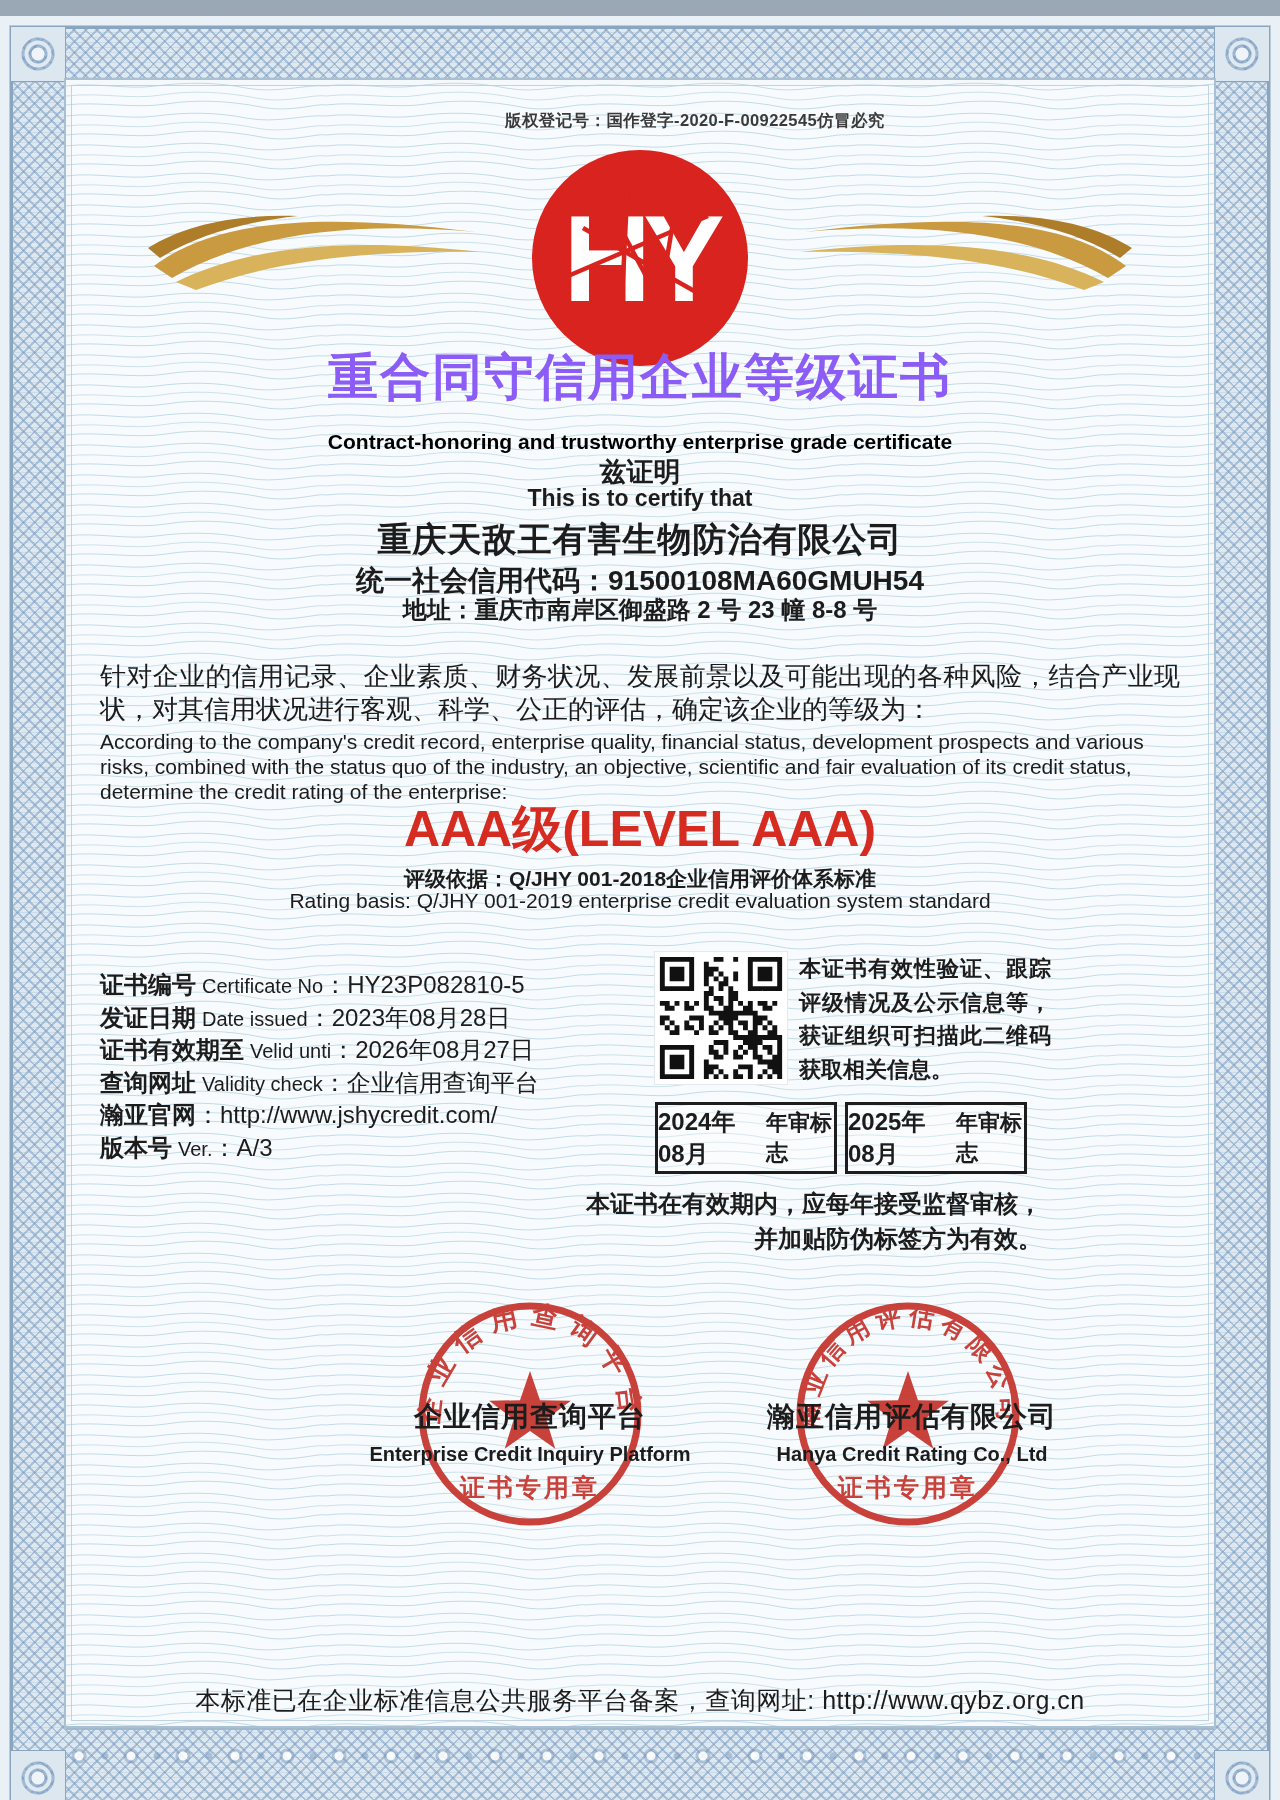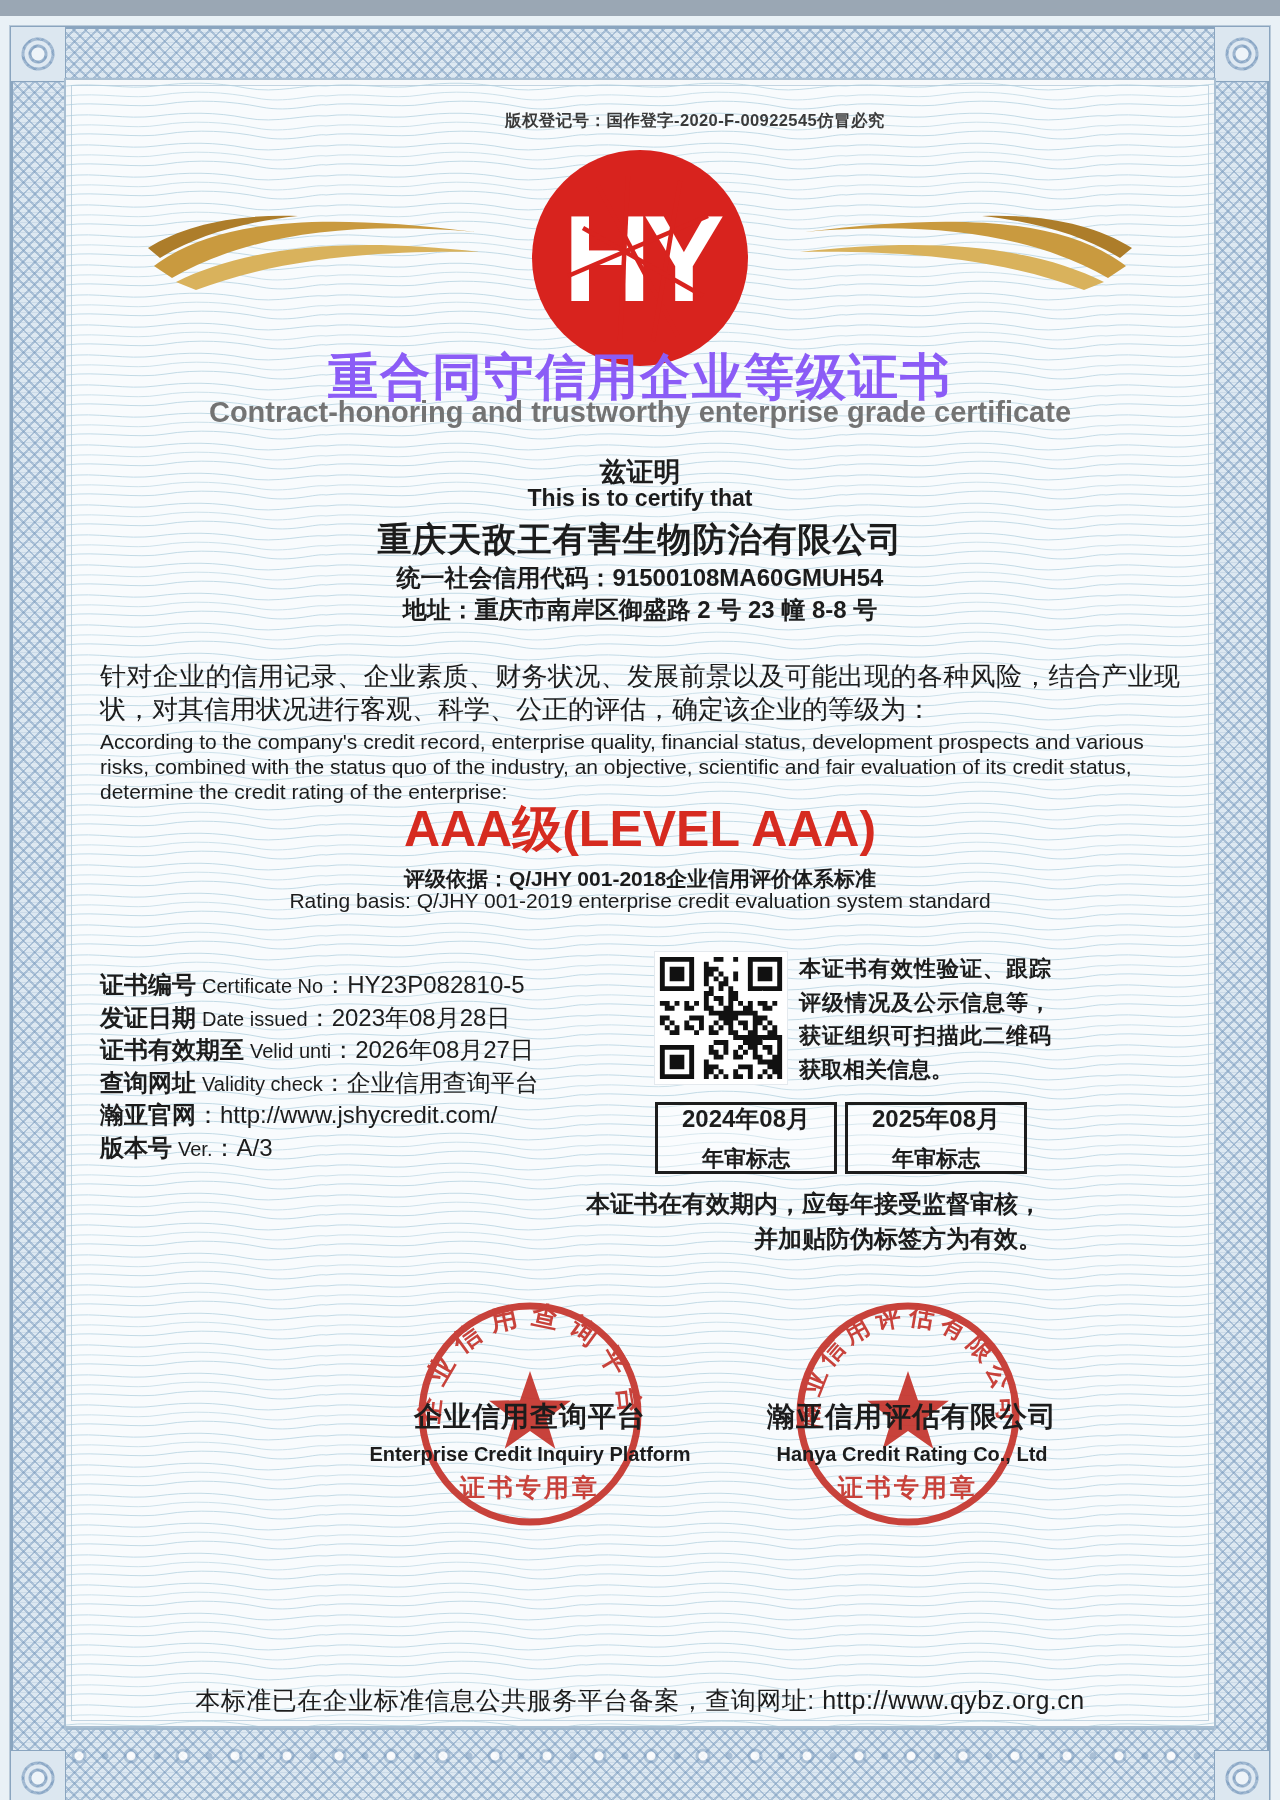--- a/index.html
+++ b/index.html
@@ -34,46 +34,46 @@
   .content{position:absolute;inset:0;z-index:2;}
   .abs{position:absolute;}
   .ctr{left:0;width:100%;text-align:center;}
 
   .copyright{left:505px;top:94px;font-size:16.5px;font-weight:600;color:#3a3a3a;letter-spacing:.4px;}
   .logo{left:528px;top:130px;width:224px;height:224px;}
   .wing{top:192px;width:340px;height:84px;}
   .wing-l{left:146px;} .wing-r{right:146px;transform:scaleX(-1);}
 
   .title{top:328px;font-size:50px;font-weight:900;color:#8b5cf6;letter-spacing:2px;}
-  .subtitle{top:380px;font-size:29px;font-weight:600;color:#737373;}
+  .subtitle{top:414px;font-size:21px;font-weight:600;color:#000000;}
   .certify-cn{top:438px;font-size:27px;font-weight:600;}
   .certify-en{top:469px;font-size:23px;font-weight:600;}
   .company{top:501px;font-size:34px;font-weight:800;letter-spacing:1px;}
-  .code{top:546px;font-size:24px;font-weight:600;}
+  .code{top:546px;font-size:28px;font-weight:600;}
   .addr{top:578px;font-size:24px;font-weight:600;}
 
   .para-cn{left:100px;top:644px;width:1080px;font-size:26px;line-height:33px;font-weight:500;text-align:justify;}
   .para-en{left:100px;top:713px;width:1092px;font-size:21px;line-height:25px;font-weight:500;}
   .rating{top:780px;font-size:50px;font-weight:800;color:#d62b20;letter-spacing:0;}
   .basis-cn{top:849px;font-size:21px;font-weight:600;}
   .basis-en{top:873px;font-size:21px;font-weight:500;}
 
   .details{left:100px;top:953px;font-size:24px;}
   .d-row{height:32.5px;line-height:32.5px;white-space:nowrap;}
   .d-cn{font-weight:700;}
   .d-en{font-size:20px;margin-left:6px;font-weight:500;}
   .d-en:empty{display:none;}
   .d-val{font-weight:500;}
 
   .qr{left:655px;top:936px;width:132px;height:132px;background:#fff;box-shadow:0 0 0 1px #e4e9ee;}
   .qr svg{width:100%;height:100%;display:block;}
   .qr-note{left:799px;top:936px;width:252px;font-size:22px;line-height:33.5px;font-weight:600;text-align:justify;}
 
   .audit{top:1086px;width:176px;height:66px;border:3px solid #1d1d1d;background:rgba(255,255,255,.35);
-    display:flex;flex-direction:column;align-items:center;justify-content:center;gap:9px;}
+    display:flex;flex-direction:row;align-items:center;justify-content:center;gap:9px;}
   .audit-1{left:655px;} .audit-2{left:845px;}
   .audit .y{font-size:24px;font-weight:600;}
   .audit .l{font-size:22px;font-weight:600;}
   .supervision{right:238px;top:1170px;width:600px;text-align:right;font-size:24px;font-weight:600;line-height:35px;}
 
   .seal{width:236px;height:236px;opacity:.92;}
   .seal-l{left:412px;top:1280px;} .seal-r{left:790px;top:1280px;}
   .org{text-align:center;z-index:3;}
   .org-l{left:360px;top:1382px;width:340px;} .org-r{left:742px;top:1382px;width:340px;}
   .org .cn{font-size:28px;font-weight:800;letter-spacing:1px;}

